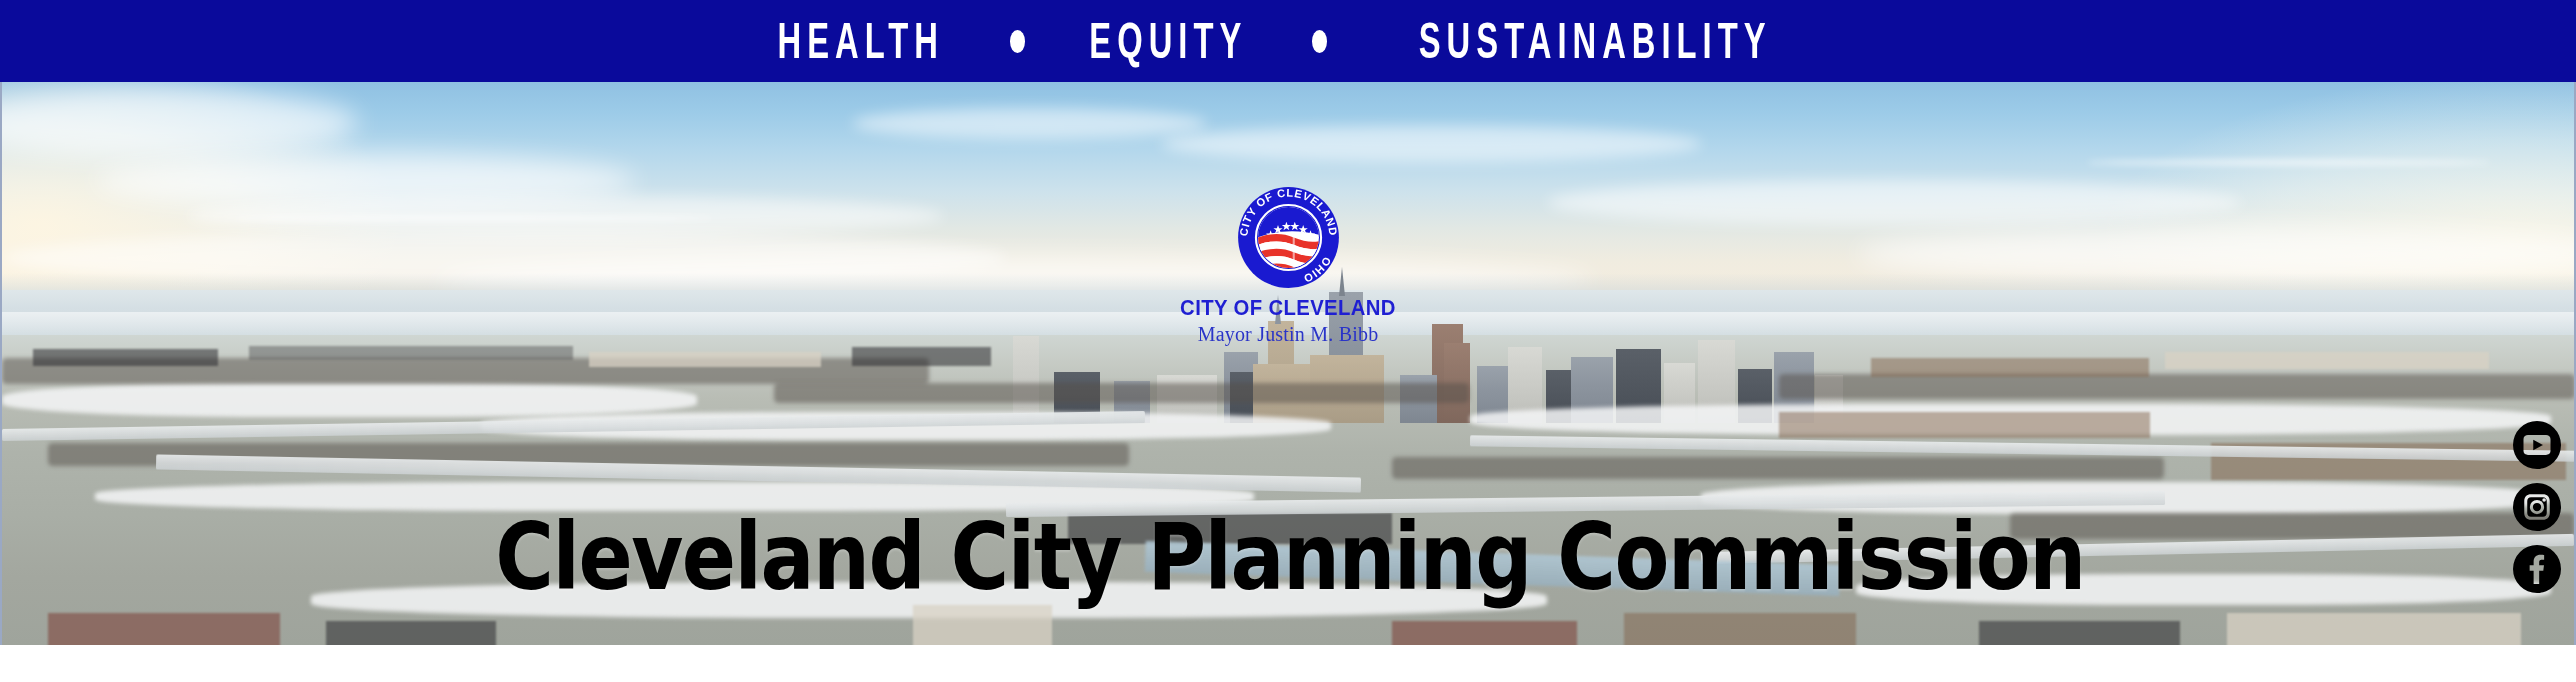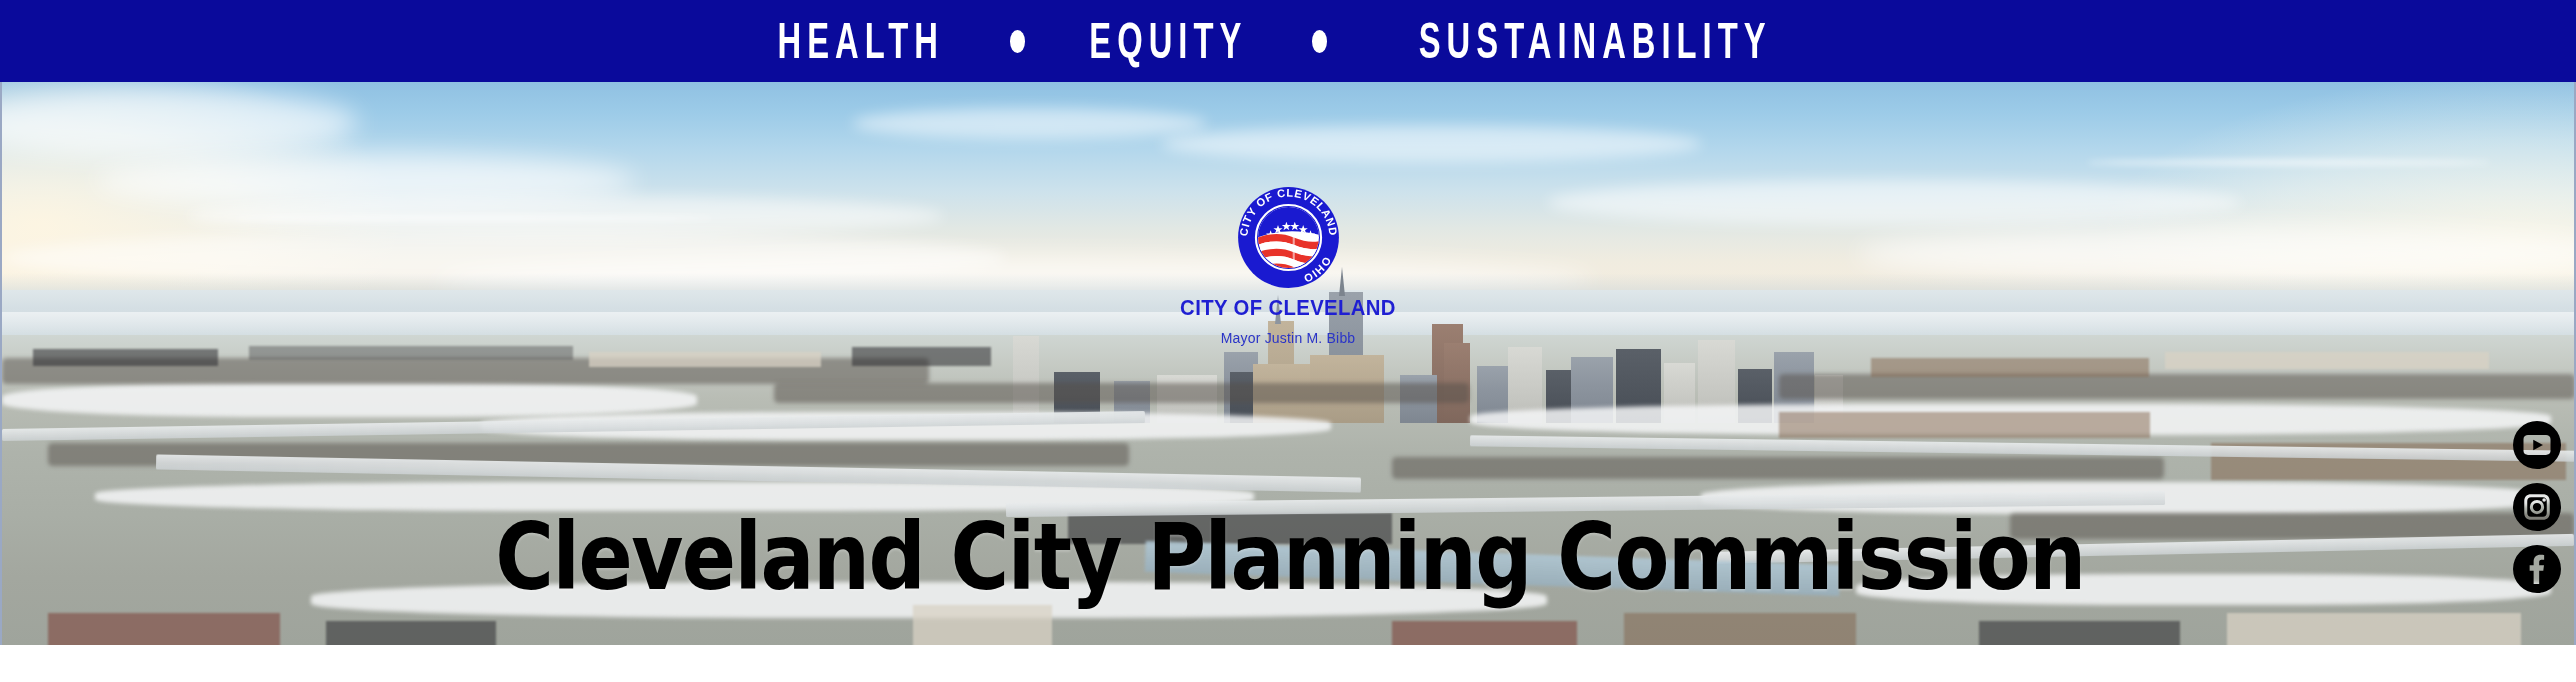--- a/index.html
+++ b/index.html
@@ -211,25 +211,25 @@
     margin-top: 7px;
     color: #1f1fd2;
     font-family: "Liberation Sans Narrow", "Liberation Sans", sans-serif;
     font-weight: 700;
     font-size: 21.6px;
     letter-spacing: 0.4px;
     line-height: 1;
     transform: scaleX(0.94);
   }
   #mayor-name {
-    margin-top: 12px;
+    margin-top: 5px;
     color: #2a34c8;
-    font-family: Liberation Sans, sans-serif;
+    font-family: Liberation Serif, serif;
     font-weight: 400;
-    font-size: 14px;
+    font-size: 20px;
     letter-spacing: 0.2px;
     line-height: 1;
   }
 
   
   #main-title {
     position: absolute;
     left: 0;
     top: 429px;
     width: 2576px;

